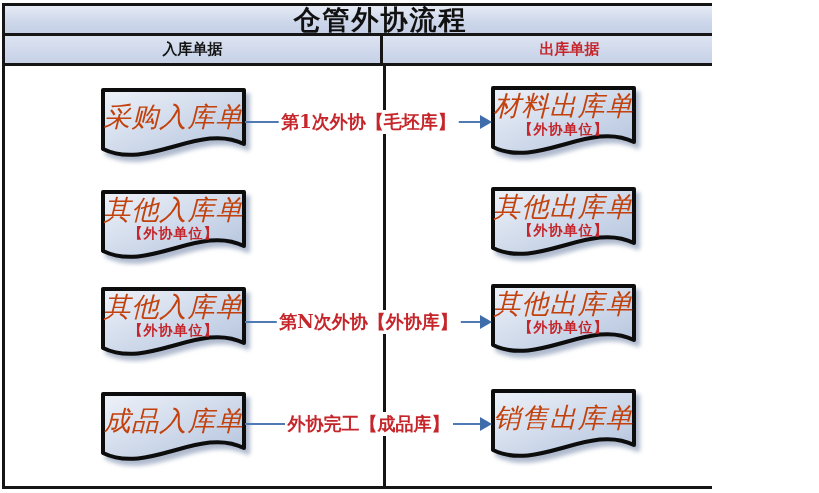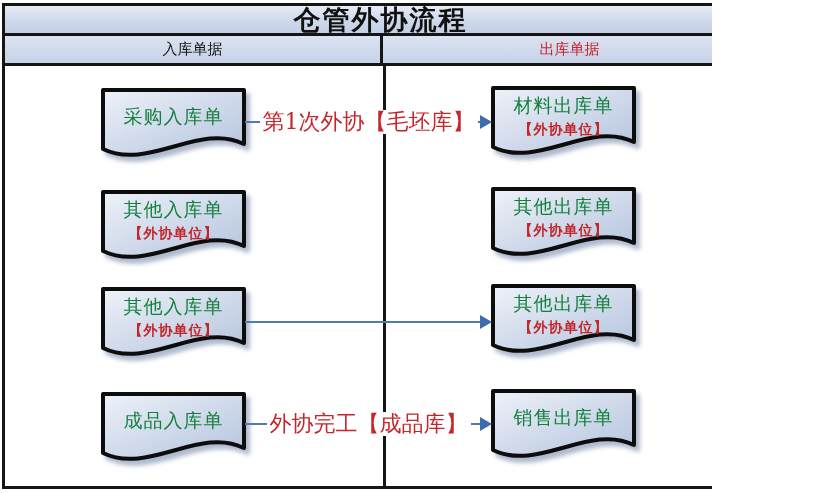--- a/index.html
+++ b/index.html
@@ -17,39 +17,39 @@
   .title-text { font-size:27px; font-weight:bold; color:#111; letter-spacing:2px; line-height:1; }
 
   .header-row {
     position:absolute; left:2px; top:36px; width:757px; height:30px;
     border:3px solid #151515; border-top:none;
     display:flex;
   }
   .header-cell {
     background:linear-gradient(180deg,#dce3f1 0%,#c6d1e7 100%);
     display:flex; align-items:center; justify-content:center;
-    font-size:15px; font-weight:normal;
+    font-size:15px; font-weight:bold;
   }
   .header-cell.left  { width:378px; border-right:3px solid #151515; color:#141414; }
   .header-cell.right { flex:1; color:#c5262b; }
 
   
   .body-box {
     position:absolute; left:2px; top:66px; width:757px; height:423px;
     background:#ffffff; border:3px solid #151515; border-top:none;
   }
   .body-top-rule { position:absolute; left:2px; top:63px; width:757px; height:3px; background:#151515; }
   .divider { position:absolute; left:378px; top:0; bottom:0; width:3px; background:#151515; z-index:1; }
 
   
   .doc { position:absolute; width:147px; height:78px; z-index:2; }
   .doc svg { position:absolute; inset:0; width:100%; height:100%;
              filter:drop-shadow(4px 5px 2px rgba(110,130,165,0.55)); }
   .doc-text { position:absolute; inset:0; text-align:center; }
-  .doc-title { margin-top:7px; line-height:27px; font-size:19px; color:#15803d; letter-spacing:1px; white-space:nowrap; }
+  .doc-title { margin-top:7px; line-height:27px; font-size:27px; color:#c2410c; letter-spacing:1px; white-space:nowrap;font-style:italic; }
   .doc.single .doc-title { margin-top:16px; }
   .doc-sub { line-height:21px; font-size:14px; font-weight:bold; color:#c5262b; letter-spacing:1px; white-space:nowrap; }
 
   .doc.l1 { left:100px; top:87px; }
   .doc.l2 { left:100px; top:189px; }
   .doc.l3 { left:100px; top:286px; }
   .doc.l4 { left:100px; top:391px; }
   .doc.r1 { left:490px; top:85px; }
   .doc.r2 { left:490px; top:186px; }
   .doc.r3 { left:490px; top:283px; }
@@ -61,21 +61,21 @@
   .connector.c2 { top:209px; }
   .connector.c3 { top:309px; }
   .connector.c4 { top:411px; }
   .conn-line { position:absolute; left:0; right:10px; top:12px; height:2px; background:#4f7ab5; }
   .conn-arrowhead {
     position:absolute; right:0; top:6px; width:0; height:0;
     border-left:12px solid #3f6cab; border-top:7px solid transparent; border-bottom:7px solid transparent;
   }
   .conn-label {
     position:absolute; left:50%; top:50%; transform:translate(-50%,-50%);
-    background:#ffffff; padding:0 3px; color:#c5262b; font-size:22px; font-weight:normal;
+    background:#ffffff; padding:0 3px; color:#c5262b; font-size:18px; font-weight:bold;
     white-space:nowrap; z-index:3; line-height:24px;
   }
 </style>
 </head>
 <body>
 
 <svg width="0" height="0" style="position:absolute">
   <defs>
     <linearGradient id="docGrad" x1="0" y1="0" x2="1" y2="1">
       <stop offset="0" stop-color="#eef2f9"></stop>
@@ -175,20 +175,21 @@
   </div>
 
   <div class="connector c1">
     <div class="conn-line"></div>
     <div class="conn-arrowhead"></div>
     <div class="conn-label">第1次外协【毛坯库】</div>
   </div>
   <div class="connector c3">
     <div class="conn-line"></div>
     <div class="conn-arrowhead"></div>
+    <div class="conn-label">第N次外协【外协库】</div>
   </div>
   <div class="connector c4">
     <div class="conn-line"></div>
     <div class="conn-arrowhead"></div>
     <div class="conn-label">外协完工【成品库】</div>
   </div>
 
 </div>
 
 </body></html>

